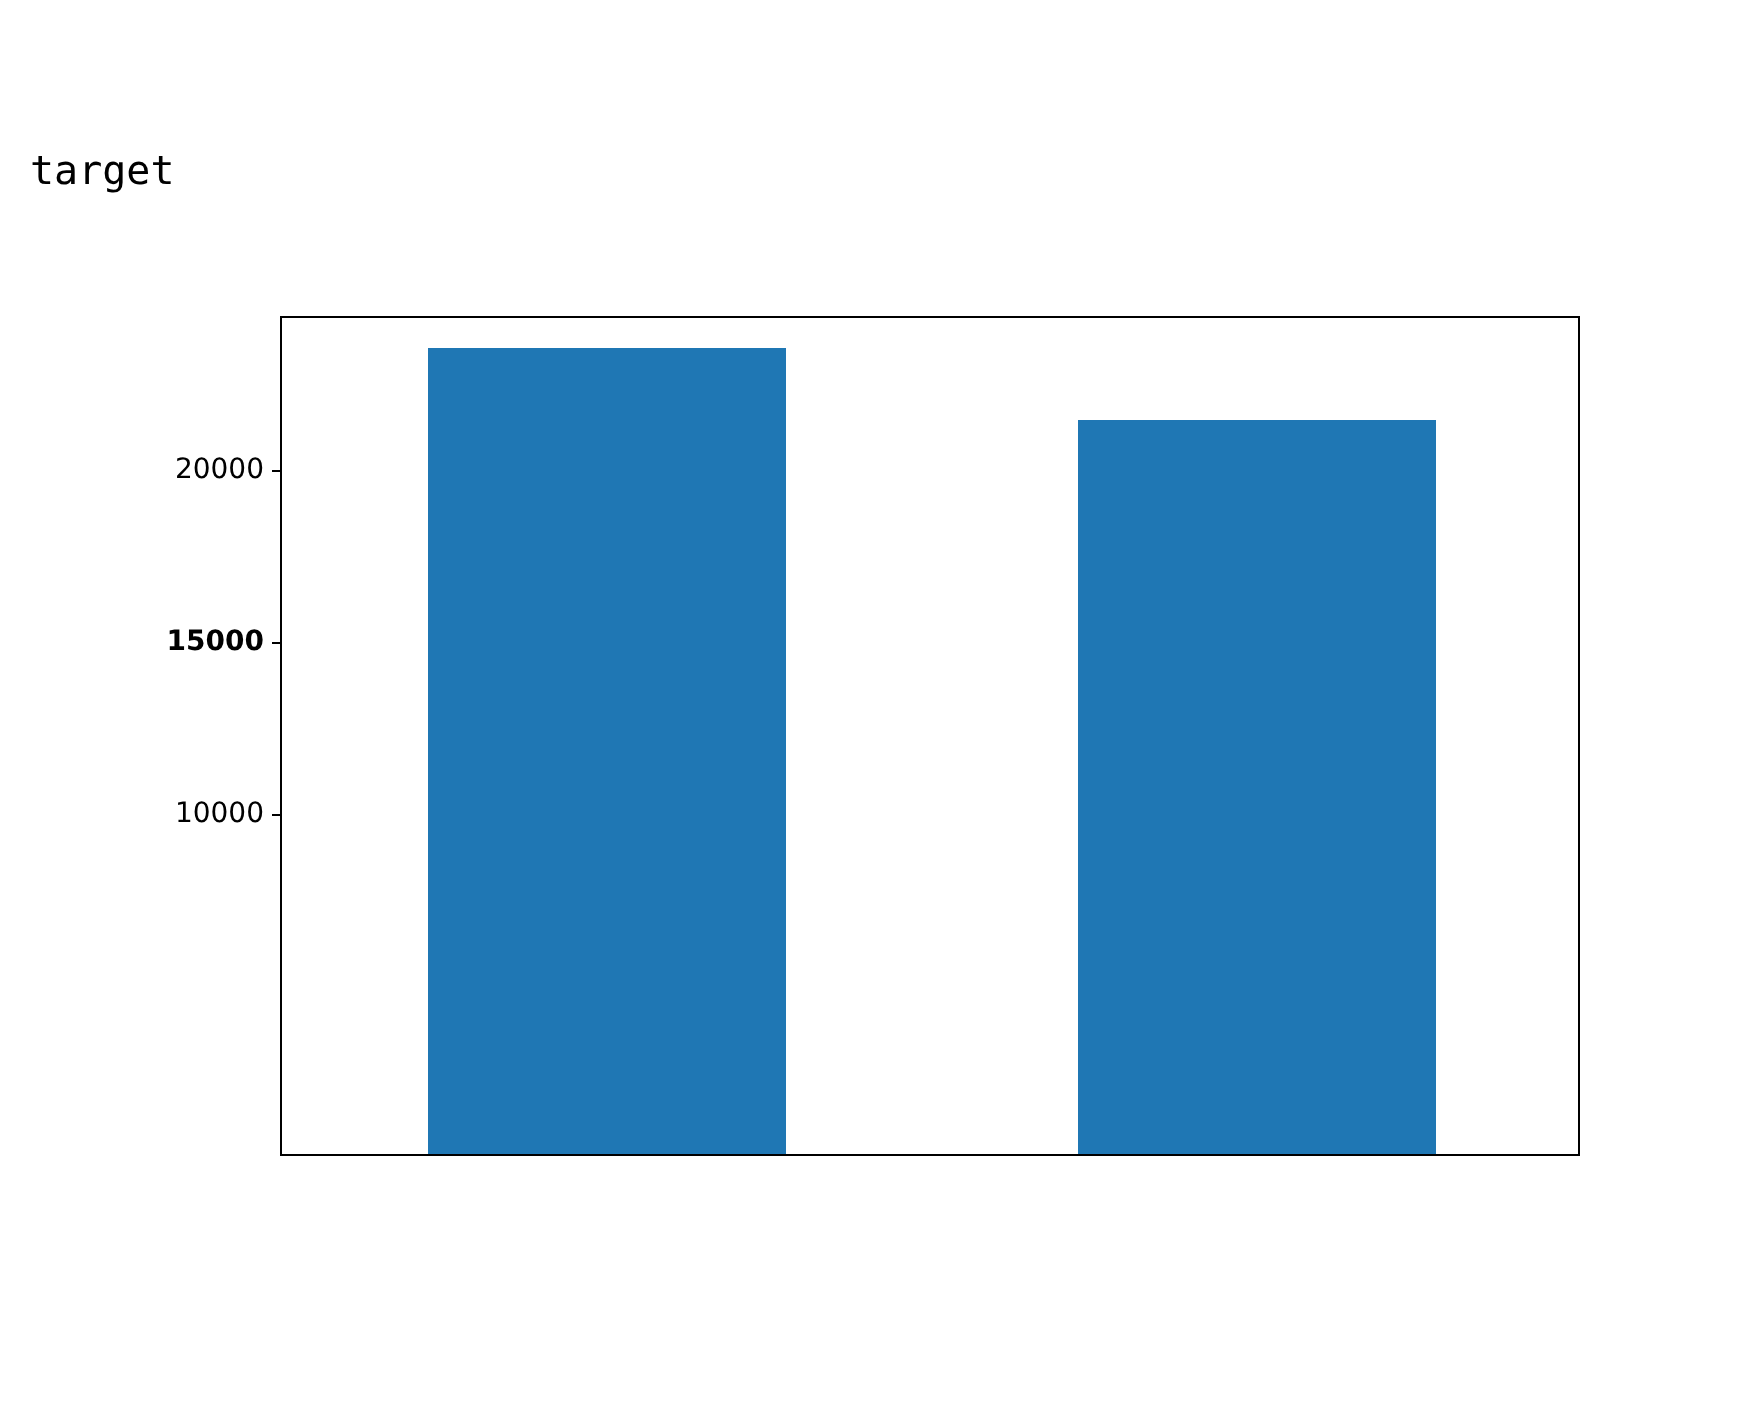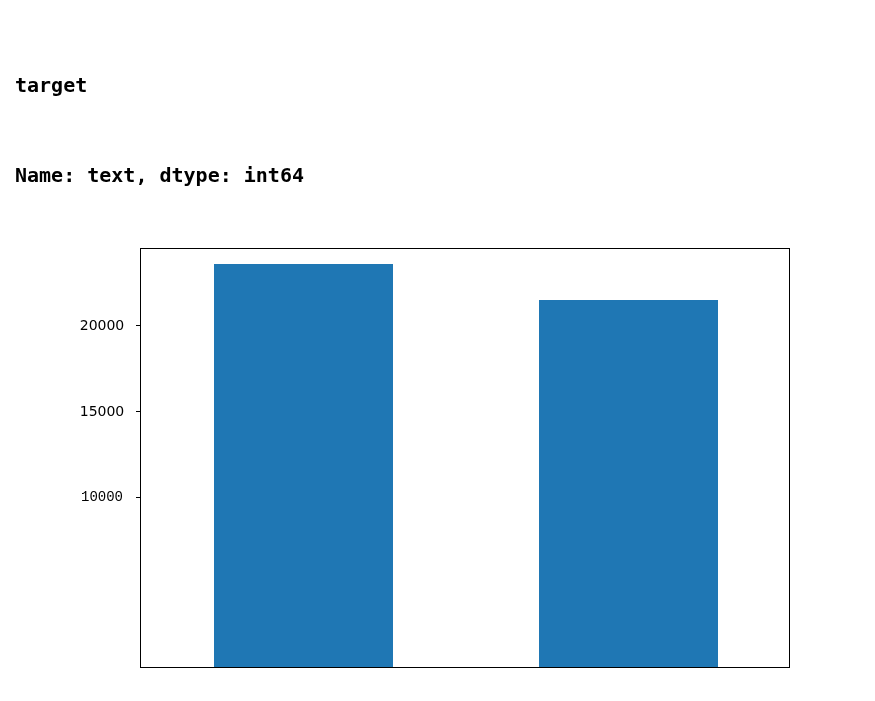--- a/index.html
+++ b/index.html
@@ -12,21 +12,20 @@
       height: 701px;
       padding: 10px 15px;
       overflow: hidden;
     }
     .text-output {
       font-family: "DejaVu Sans Mono", "Menlo", "Consolas", monospace;
       font-size: 20px;
       line-height: 1.5;
       margin-bottom: 8px;
       white-space: pre;
-      font-weight: bold;
     }
     .chart-container {
       padding-left: 55px;
       padding-top: 20px;
       position: relative;
     }
     .chart-area {
       position: relative;
       width: 720px;
       height: 450px;
@@ -46,21 +45,21 @@
       top: 0;
       width: 70px;
       height: 420px;
     }
     .y-tick {
       position: absolute;
       right: 8px;
       transform: translateY(-50%);
       font-family: "DejaVu Sans", Arial, sans-serif;
       font-size: 14px;
-      text-align: center;
+      text-align: right;
       width: 60px;
     }
     .y-tick-mark {
       position: absolute;
       right: -1px;
       width: 5px;
       height: 1px;
       background: #000;
     }
     .bars {
@@ -80,29 +79,28 @@
       left: 70px;
       top: 420px;
       width: 650px;
     }
   </style>
 </head>
 <body>
 
 <div class="text-output">
   <div>target</div>
-  <div>Name: text, dtype: int64</div>
 </div>
 
 <div class="chart-container">
   <div class="chart-area">
     <div class="y-axis" id="y-axis">
-        <div class="y-tick" style="top: 248.571px; font-family: Liberation Mono, monospace;">10000</div>
+        <div class="y-tick" style="top: 248.571px;">10000</div>
         <div class="y-tick-mark" style="top: 248.571px;"></div>
-        <div class="y-tick" style="top: 162.857px;">15000</div>
+        <div class="y-tick" style="top: 162.857px; font-weight: bold;">15000</div>
         <div class="y-tick-mark" style="top: 162.857px;"></div>
         <div class="y-tick" style="top: 77.1429px;">20000</div>
         <div class="y-tick-mark" style="top: 77.1429px;"></div>
       </div>
     <div class="plot-box">
       <div class="bars" id="bars">
           <div class="bar" style="left: 73.125px; width: 178.75px; height: 402.531px; background: rgb(31, 119, 180);"></div>
           <div class="bar" style="left: 398.125px; width: 178.75px; height: 367.149px; background: rgb(31, 119, 180);"></div>
         </div>
     </div>

